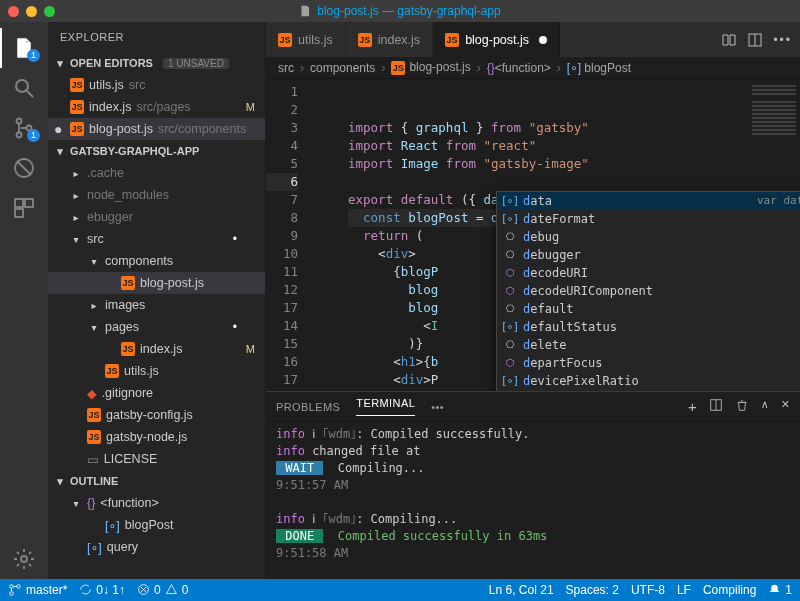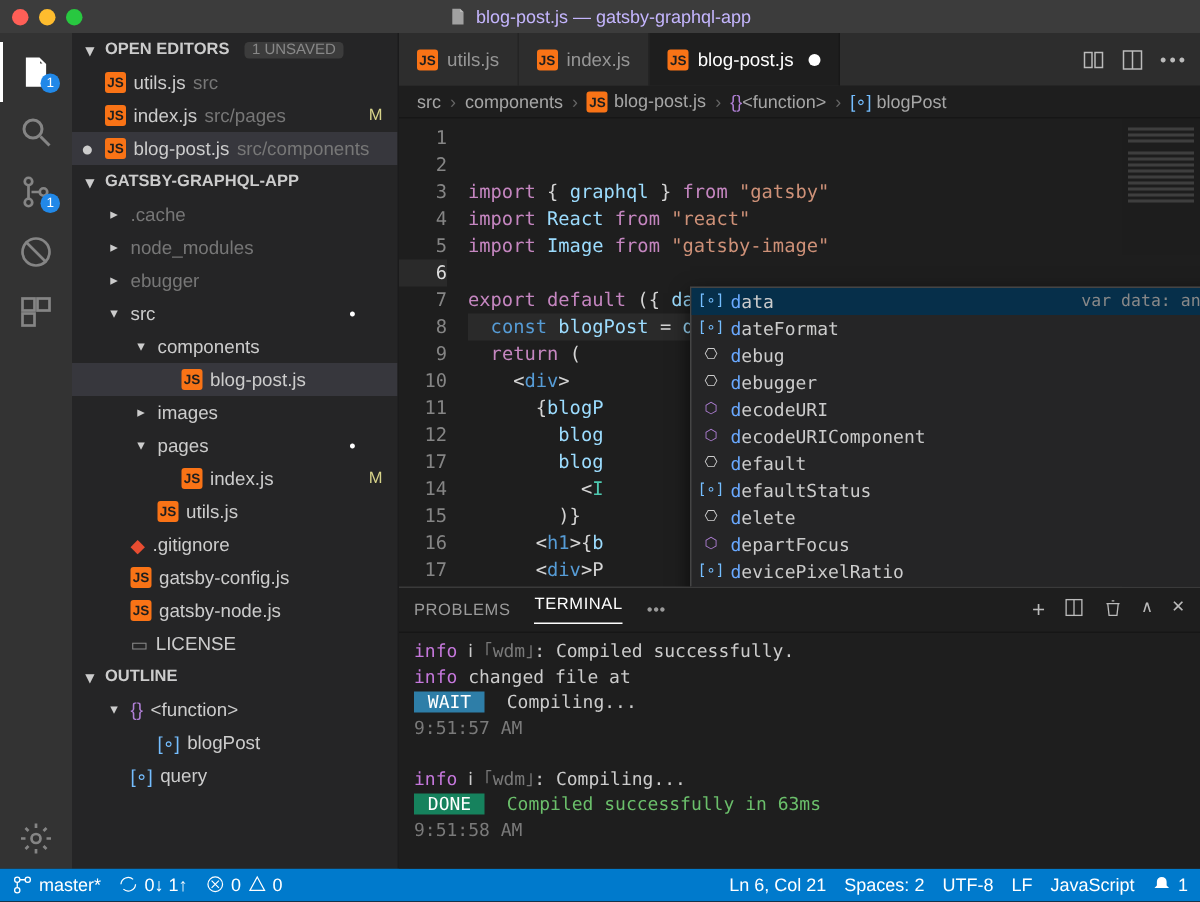--- a/index.html
+++ b/index.html
@@ -30,21 +30,21 @@
   * { box-sizing: border-box; }
   html, body { margin:0; padding:0; width:800px; height:601px; overflow:hidden;
     font-family: "SF Pro Text","Segoe UI",sans-serif; font-size:12px; color:var(--fg);
     background:var(--bg-dark); }
   .titlebar { height:22px; background:#3c3c3c; display:flex; align-items:center;
     padding:0 8px; position:relative; }
   .traffic { display:flex; gap:7px; }
   .traffic span { width:11px; height:11px; border-radius:50%; display:inline-block; }
   .tl-close{background:#ff5f57;} .tl-min{background:#febc2e;} .tl-max{background:#28c840;}
   .titlebar .title { position:absolute; left:50%; transform:translateX(-50%);
-    font-size:12px; color:#c4b5fd; display:flex; align-items:center; gap:6px; }
+    font-size:12px; color:#0ea5e9; display:flex; align-items:center; gap:6px; }
   .main { display:flex; height:557px; }
   .activitybar { width:48px; background:var(--bg-activity); display:flex;
     flex-direction:column; align-items:center; padding-top:6px; justify-content:space-between; }
   .act-top, .act-bottom { display:flex; flex-direction:column; align-items:center; gap:0; }
   .act-item { width:48px; height:40px; display:flex; align-items:center;
     justify-content:center; position:relative; cursor:pointer; color:#858585; }
   .act-item.active { color:#fff; }
   .act-item.active::before { content:""; position:absolute; left:0; top:0; bottom:0;
     width:2px; background:#fff; }
   .act-badge { position:absolute; bottom:6px; right:8px; background:var(--badge);
@@ -84,21 +84,21 @@
     background:#fff; display:inline-block; }
   .tabbar .spacer { flex:1; }
   .tabbar .actions { display:flex; align-items:center; padding-right:8px; gap:10px; color:#bbb; }
   .breadcrumb { height:22px; display:flex; align-items:center; padding:0 12px;
     font-size:12px; color:#a6a6a6; gap:6px; border-bottom:1px solid #00000040; }
   .breadcrumb .sep { color:#666; }
   .editor-body { flex:1; display:flex; position:relative; font-family:Menlo,Consolas,monospace;
     font-size:12.5px; line-height:18px; overflow:hidden; }
   .gutter { width:46px; text-align:right; color:var(--line-num); padding:4px 14px 0 0;
     user-select:none; }
-  .code { padding:4px 0 0 0; position:relative; flex:1; white-space:pre; min-width:0; }
+  .code { padding:4px 0 0 0; position:relative; flex:1; white-space:pre; min-width:0;margin-left:36px; }
   .code .ln { height:18px; }
   .ln.cur { background:#2a2a2a; }
   .gutter .gl.cur { background:#2a2a2a; color:#ddd; }
   .gutter .gl { height:18px; }
   .tok-kw{color:var(--kw-purple);}
   .tok-id{color:var(--kw-var);} .tok-str{color:var(--kw-string);} .tok-def{color:var(--kw-blue);}
   .tok-plain{color:#d4d4d4;} .tok-type{color:var(--kw-type);}
   .suggest { position:absolute; left:148px; top:112px; width:370px;
     background:#252526; border:1px solid #454545; box-shadow:0 4px 12px #000a;
     font-family:Menlo,Consolas,monospace; font-size:12px; z-index:5; }
@@ -198,20 +198,21 @@
       <div class="act-item">
         <svg width="24" height="24" viewBox="0 0 24 24">
             <circle cx="12" cy="12" r="3" stroke="currentColor" stroke-width="1.8" fill="none"></circle>
             <path d="M12 2v3M12 19v3M2 12h3M19 12h3M5 5l2 2M17 17l2 2M19 5l-2 2M5 19l2-2" stroke="currentColor" stroke-width="1.8"></path>
           </svg>
       </div>
     </div>
   </div>
 
   <div class="sidebar">
+    <div class="side-title">EXPLORER</div>
 
     <div class="section-hdr">
       <span class="chev">▾</span>
       <span>OPEN EDITORS</span>
       <span class="extra">1 UNSAVED</span>
     </div>
     <div class="tree" id="open-editors-tree">
         <div class="tree-row d1">
           <span class="file-icon fi-js">JS</span>
           <span class="fname">utils.js</span> 
@@ -454,21 +455,21 @@
           <path d="M8 2l6 11H2z" stroke="#fff" fill="none"></path>
         </svg>
       <span>0</span>
     </span>
   </div>
   <div class="right">
     <span class="item">Ln 6, Col 21</span>
     <span class="item">Spaces: 2</span>
     <span class="item">UTF-8</span>
     <span class="item">LF</span>
-    <span class="item">JavaScript</span>
+    <span class="item">Compiling</span>
     <span class="item">
       <svg width="13" height="13" viewBox="0 0 16 16">
           <path d="M8 2a4 4 0 014 4v3l2 2H2l2-2V6a4 4 0 014-4z" fill="#fff"></path>
         </svg>
       <span>1</span>
     </span>
   </div>
 </div>
 
 </body></html>

